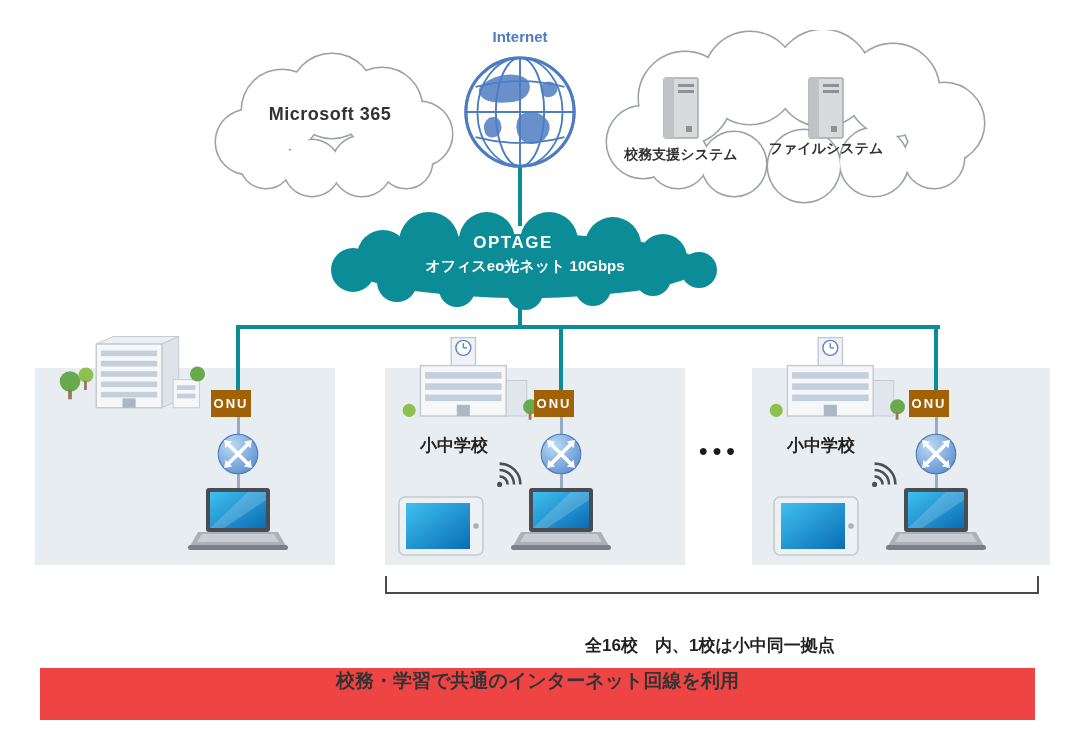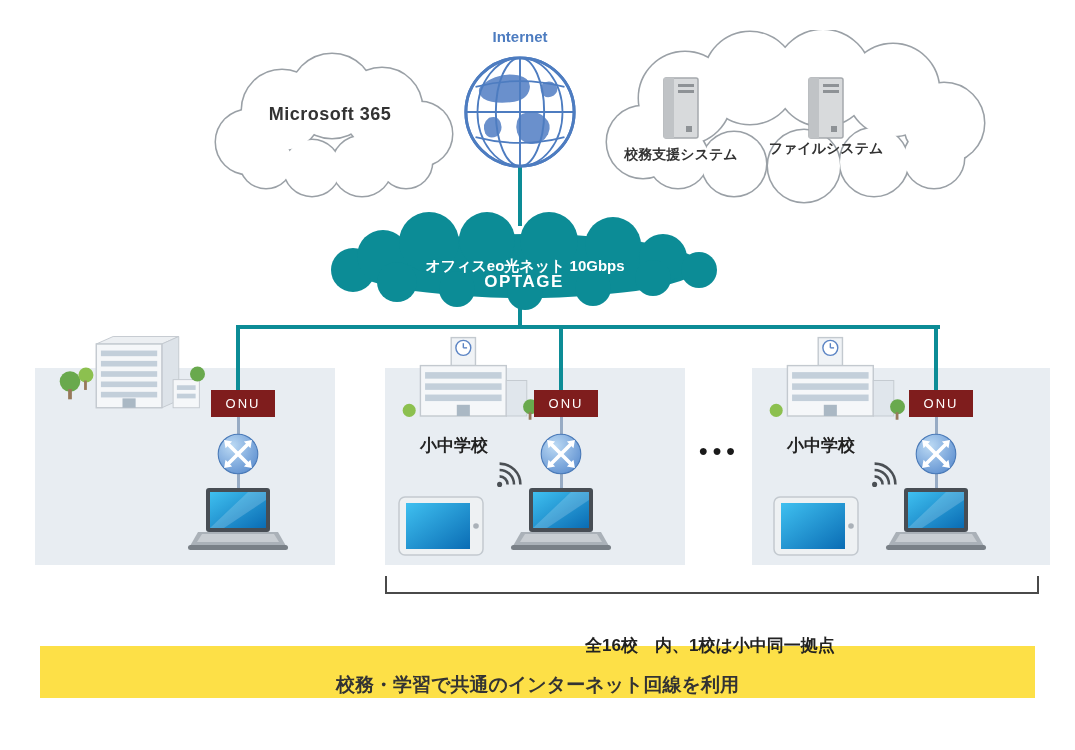--- a/index.html
+++ b/index.html
@@ -11,29 +11,29 @@
   .icon{position:absolute;z-index:4;}
   .cloud{position:absolute;z-index:3;}
   .label{position:absolute;z-index:5;color:#2b2b2b;}
   .center{text-align:center;}
   .internet-label{font-size:15px;font-weight:700;color:#4d7cc0;}
   .ms-label{font-size:18px;font-weight:600;color:#333333;letter-spacing:0.5px;}
   .server-label{font-size:14px;font-weight:700;color:#333333;}
   .optage-title{font-size:17px;font-weight:700;color:#ffffff;letter-spacing:1.5px;}
   .optage-sub{font-size:15px;font-weight:700;color:#ffffff;}
   .site-label{font-size:17px;font-weight:700;color:#222222;}
-  .onu{position:absolute;width:64px;height:27px;background:#7f1d1d;color:#ffffff;
-       font-size:13px;font-weight:400;letter-spacing:2px;text-align:center;
+  .onu{position:absolute;width:40px;height:27px;background:#a16207;color:#ffffff;
+       font-size:13px;font-weight:700;letter-spacing:2px;text-align:center;
        line-height:27px;z-index:5;}
   .ellipsis{font-size:16px;font-weight:700;letter-spacing:4px;color:#1a1a1a;}
   .bracket{position:absolute;border-left:2px solid #4a4a4a;border-right:2px solid #4a4a4a;
            border-bottom:2px solid #4a4a4a;z-index:2;}
   .scope-note{font-size:17px;font-weight:700;color:#222222;margin-top:32px;}
-  .banner{position:absolute;background:#fde047;display:flex;align-items:flex-end;justify-content:center;
-          font-size:19px;font-weight:700;color:#333333;z-index:2;}
+  .banner{position:absolute;background:#ef4444;display:flex;align-items:flex-start;justify-content:center;
+          font-size:19px;font-weight:700;color:#333333;z-index:2;margin-top:22px;}
   .defs-svg{position:absolute;width:0;height:0;overflow:hidden;}
 </style>
 </head>
 <body>
 
 <div class="canvas">
 
   <svg class="defs-svg" aria-hidden="true">
     <defs>
       <radialGradient id="gradRouter" cx="35%" cy="30%" r="80%">
@@ -237,21 +237,21 @@
         <circle cx="308" cy="33" r="28"></circle>
       <circle cx="358" cy="46" r="24"></circle>
         <circle cx="394" cy="58" r="18"></circle>
       <circle cx="92" cy="70" r="20"></circle>
         <circle cx="152" cy="77" r="18"></circle>
         <circle cx="220" cy="80" r="18"></circle>
       <circle cx="288" cy="76" r="18"></circle>
         <circle cx="348" cy="66" r="18"></circle>
     </g>
   </svg>
-  <div class="label center optage-title" style="left:374px;top:233px;width:300px;margin-top:39px;">OPTAGE</div>
+  <div class="label center optage-title" style="left:363px;top:233px;width:300px;">OPTAGE</div>
   <div class="label center optage-sub" style="left:355px;top:257px;width:340px;">オフィスeo光ネット 10Gbps</div>
 
   <svg class="icon" style="left:55px;top:318px;" width="150" height="112">
       <use href="#sym-cityhall"></use>
     </svg>
   <div class="onu" style="left:211px;top:390px;">ONU</div>
   <svg class="icon" style="left:216px;top:432px;" width="44" height="44">
       <use href="#sym-router"></use>
     </svg>
   <svg class="icon" style="left:186px;top:488px;" width="104" height="64">

